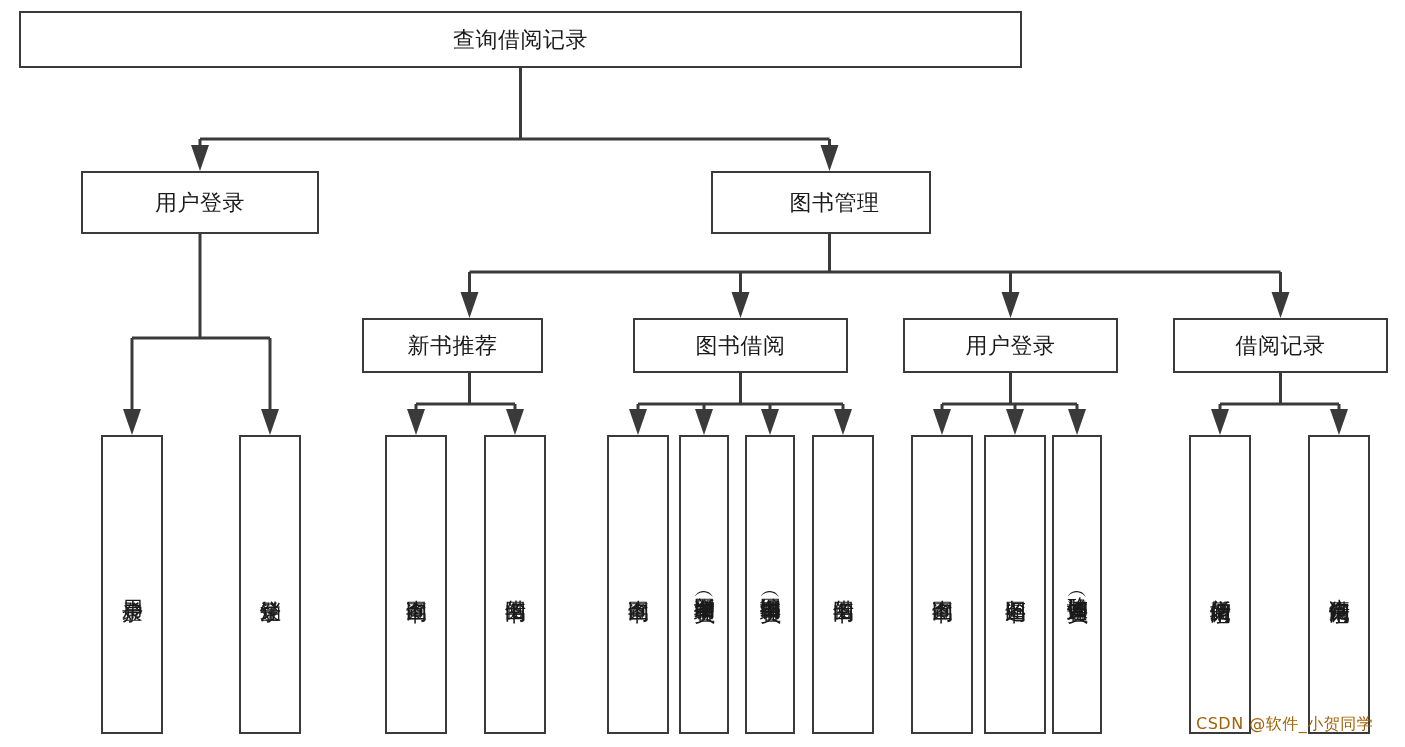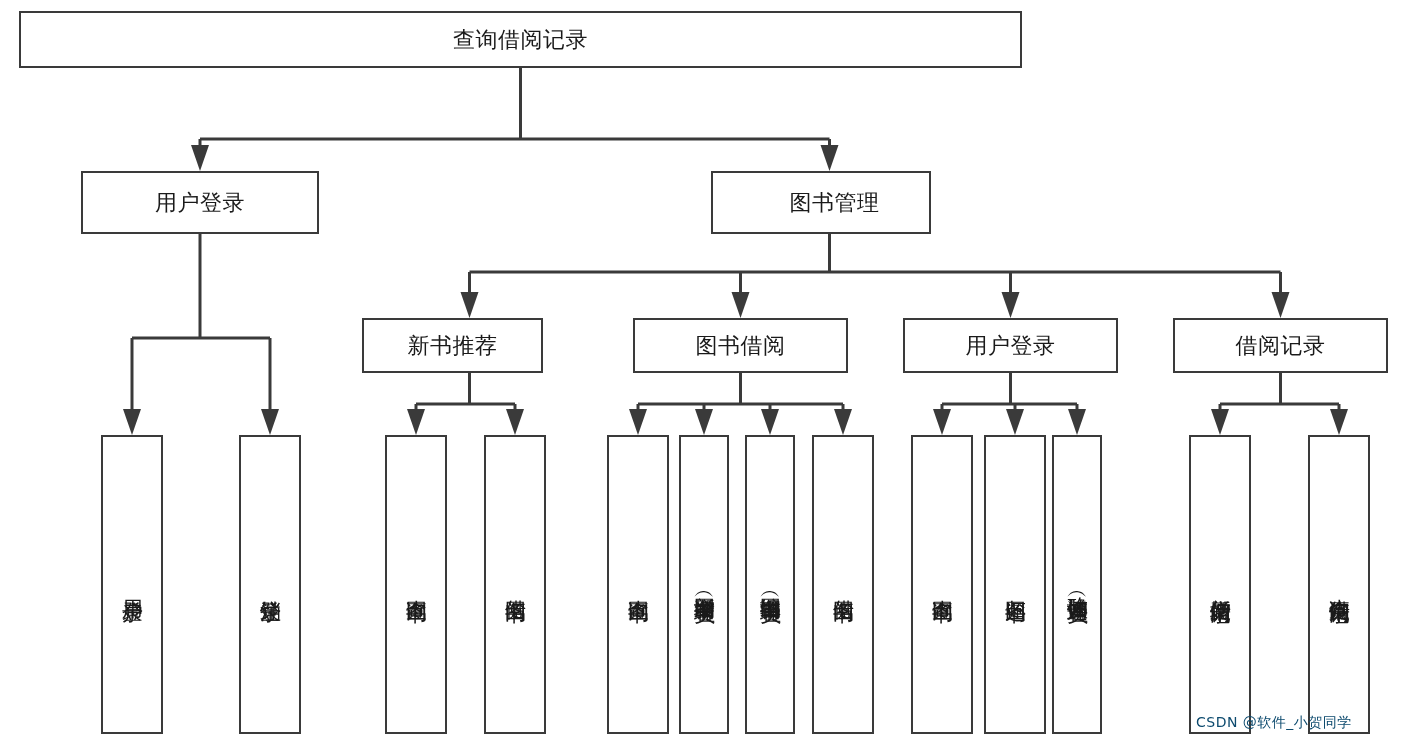--- a/index.html
+++ b/index.html
@@ -45,22 +45,22 @@
     font-size: 21px;
     color: #1a1a1a;
     writing-mode: vertical-rl;
     text-orientation: upright;
     line-height: 1.18;
     letter-spacing: 1px;
     white-space: nowrap;
   }
   .watermark {
     position: absolute;
-    font-size: 14px;
-    color: #0c4a6e;
+    font-size: 16px;
+    color: #a16207;
     white-space: nowrap;
     letter-spacing: 0.5px;
     pointer-events: none;
   }
 </style>
 </head>
 <body>
 
 <div id="canvas">
   <svg class="diagram" id="connector-layer" viewBox="0 0 1405 747" xmlns="http://www.w3.org/2000/svg">

